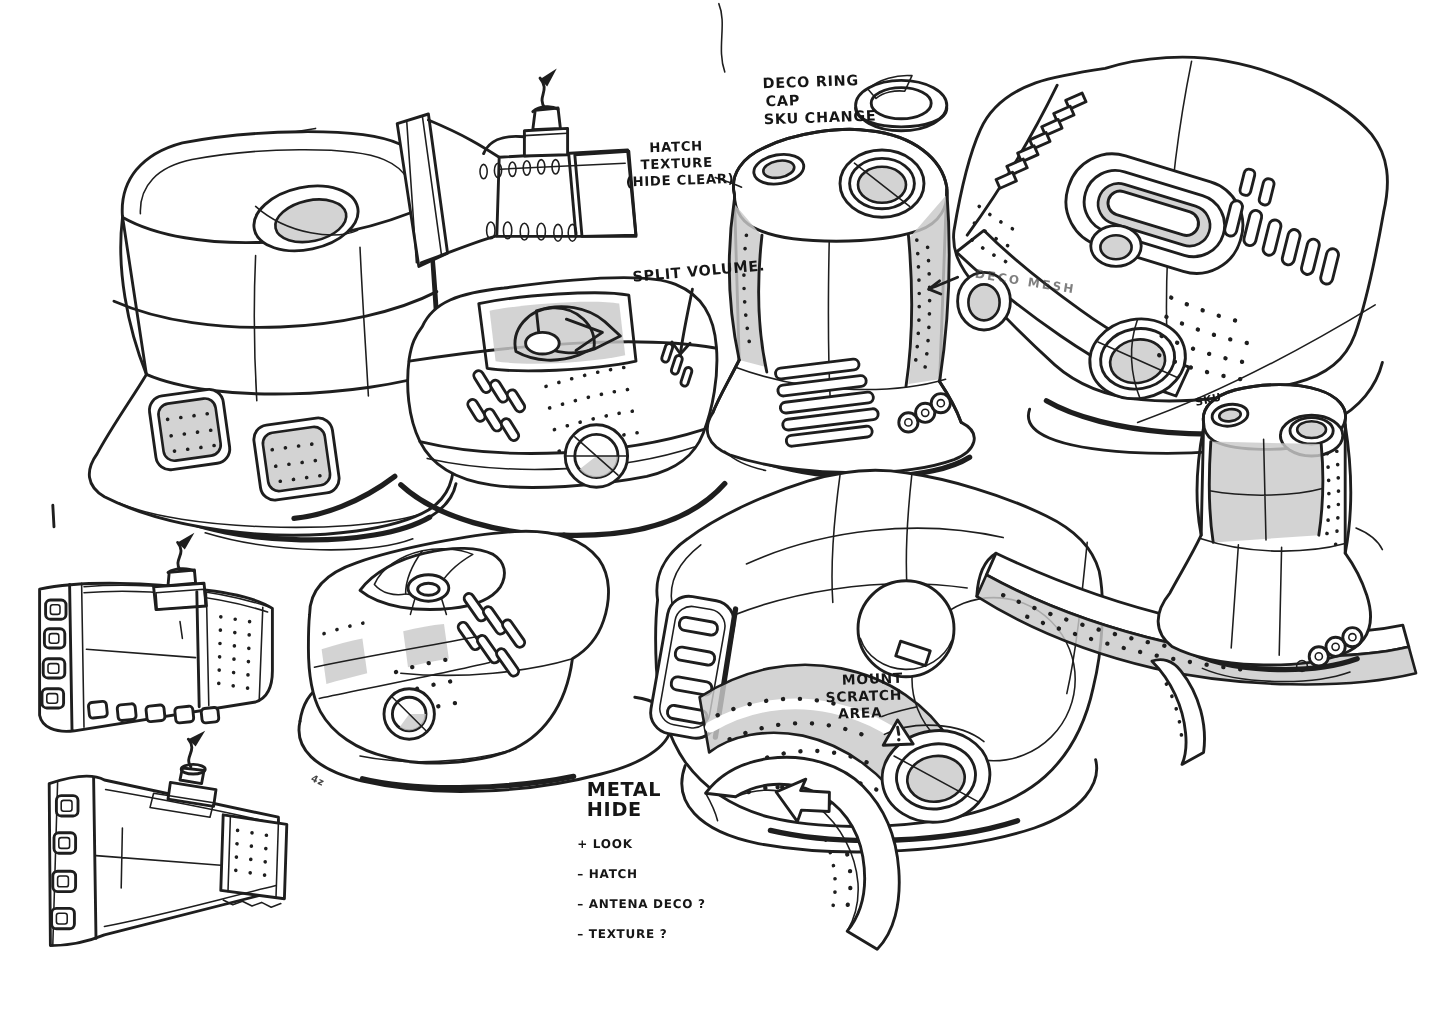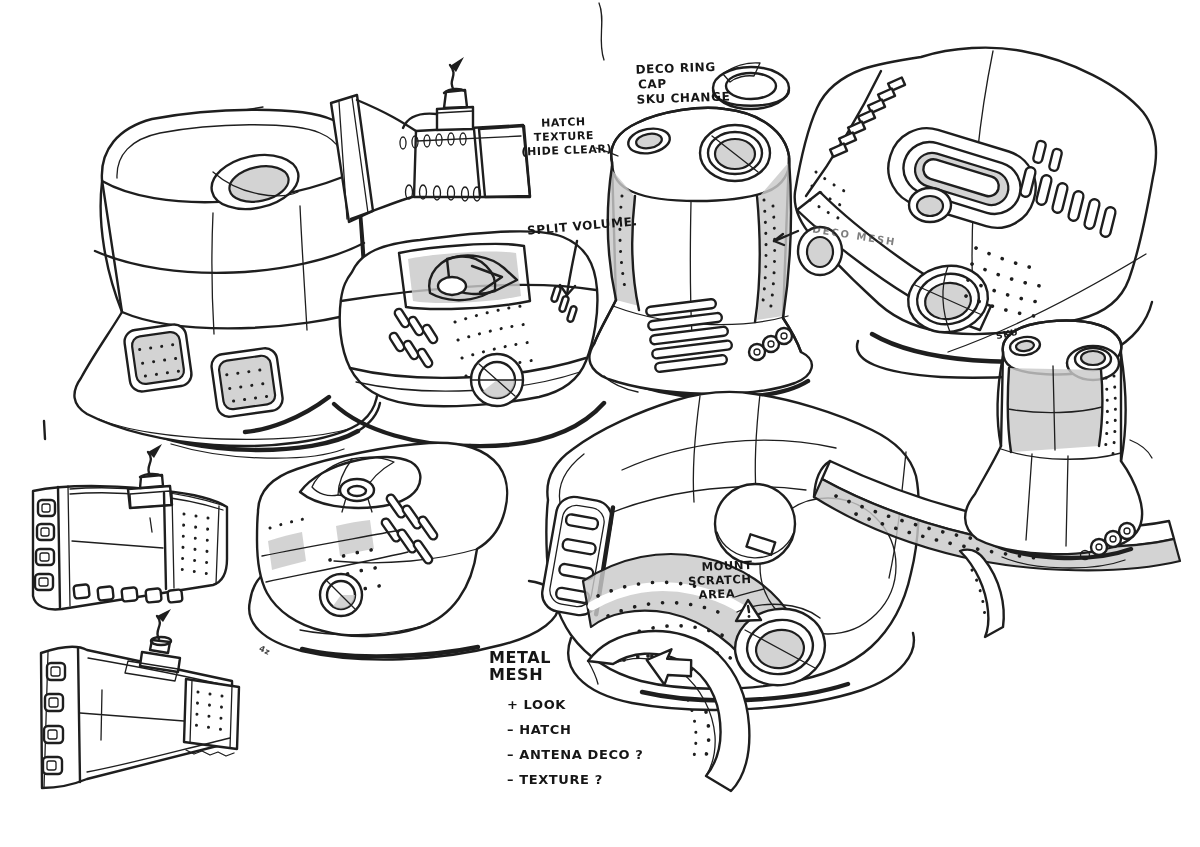--- a/index.html
+++ b/index.html
@@ -446,24 +446,24 @@
 </div>
 
 <div class="ann" style="left:688px;top:559px;font-size:11.5px;line-height:14px;transform:rotate(-2deg)">
   <span class="l" style="padding-left:14px">MOUNT</span>
   <span class="l">SCRATCH</span>
   <span class="l" style="padding-left:10px">AREA</span>
 </div>
 
 <div class="ann" style="left:489px;top:649px;font-size:16px;line-height:17px">
   <span class="l">METAL</span>
-  <span class="l">MESH</span>
-</div>
-
-<div class="ann" style="left:507px;top:692px;font-size:13px;line-height:25px">
+  <span class="l">HIDE</span>
+</div>
+
+<div class="ann" style="left:481px;top:692px;font-size:10px;line-height:25px">
   <span class="l">+ LOOK</span>
   <span class="l">– HATCH</span>
   <span class="l">– ANTENA DECO ?</span>
   <span class="l">– TEXTURE ?</span>
 </div>
 
 <div class="ann" style="left:259px;top:646px;font-size:8px;color:#444;transform:rotate(25deg)">
   <span>4z</span>
 </div>
 </div>

